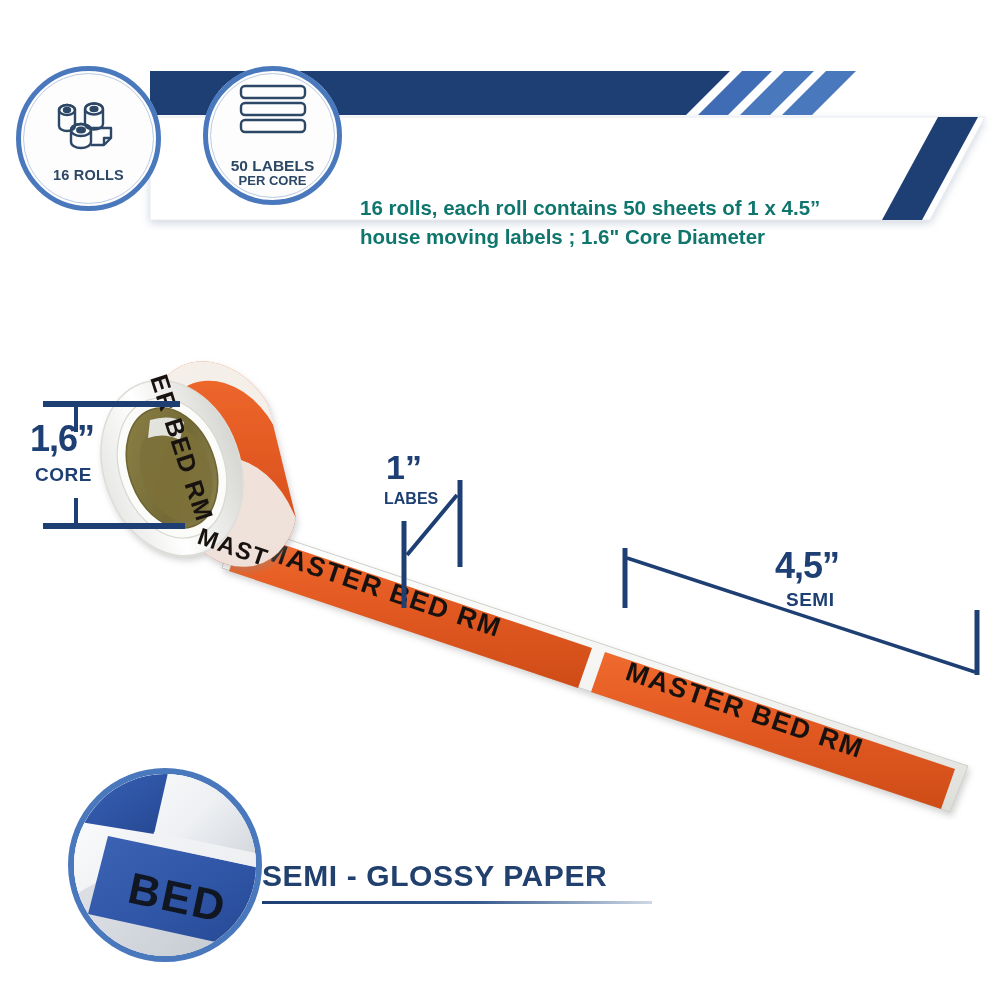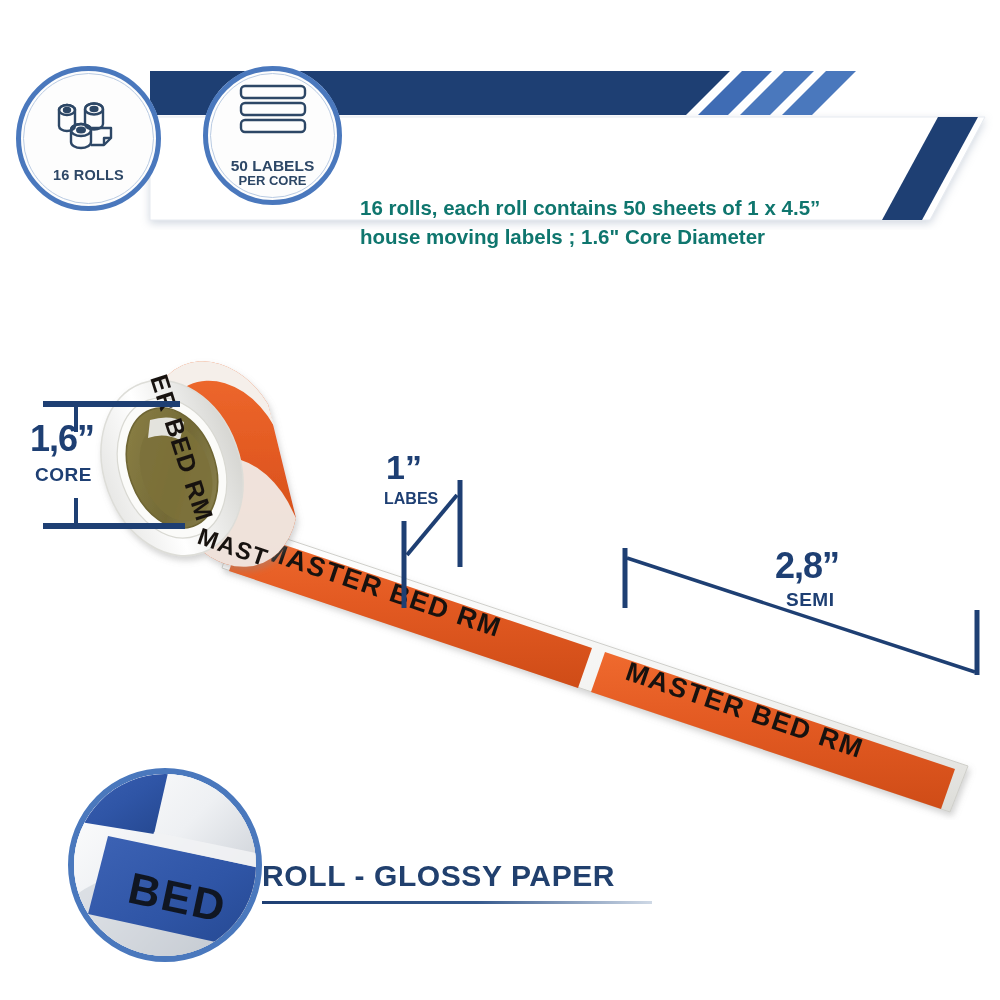--- a/index.html
+++ b/index.html
@@ -312,21 +312,21 @@
   <div class="dim-text" id="dim-tall-value">1”</div>
   <div class="dim-text" id="dim-tall-label">LABES</div>
 
   <svg style="position:absolute;left:615px;top:540px;" width="380" height="145" viewBox="0 0 380 145">
     <g stroke="#1e3f73" fill="none" stroke-width="5" stroke-linecap="butt">
       <line x1="10" y1="8" x2="10" y2="68"></line>
       <line x1="362" y1="70" x2="362" y2="135"></line>
       <line x1="12" y1="18" x2="360" y2="132" stroke-width="3.5"></line>
     </g>
   </svg>
-  <div class="dim-text dim-big" id="dim-wide-value">2,8”</div>
+  <div class="dim-text dim-big" id="dim-wide-value">4,5”</div>
   <div class="dim-text dim-sub" id="dim-wide-label">SEMI</div>
 
   <div id="badge-glossy">
     <svg width="182" height="182" viewBox="0 0 182 182">
       <defs>
         <linearGradient id="glossWhite" x1="0" y1="0" x2="1" y2="1">
           <stop offset="0%" stop-color="#ffffff"></stop>
           <stop offset="45%" stop-color="#eef0f3"></stop>
           <stop offset="100%" stop-color="#b9bfc7"></stop>
         </linearGradient>
@@ -343,16 +343,16 @@
 
       <path d="M14,-10 L96,-10 L80,60 L-6,46 Z" fill="url(#glossBlue)"></path>
 
       <path d="M34,62 L196,96 L178,176 L14,140 Z" fill="url(#glossBlue)"></path>
       <text transform="translate(52,128) rotate(12)" font-family="'Liberation Sans', sans-serif" font-size="44" font-weight="bold" fill="#101622" letter-spacing="2">BED</text>
 
       <path d="M80,58 L196,82 L194,96 L76,70 Z" fill="#f1f2f4" opacity="0.9"></path>
     </svg>
   </div>
 
-  <div class="glossy-caption">ROLL - GLOSSY PAPER</div>
+  <div class="glossy-caption">SEMI - GLOSSY PAPER</div>
   <div class="glossy-underline"></div>
 
 </div>
 
 </body></html>

